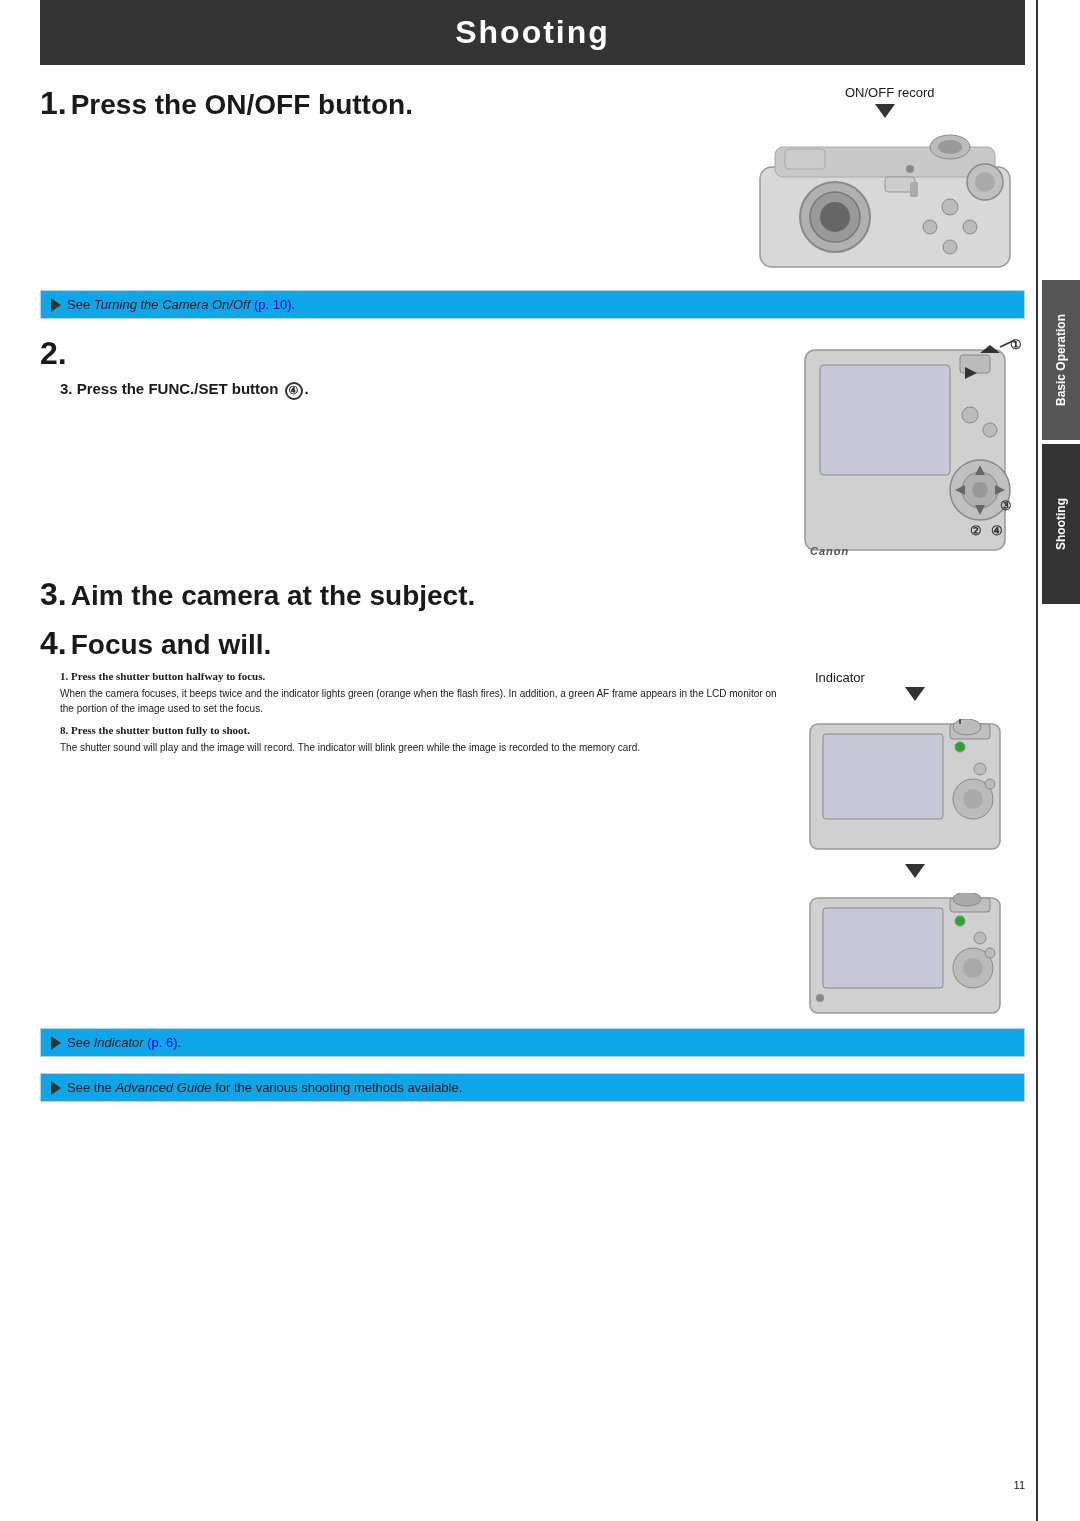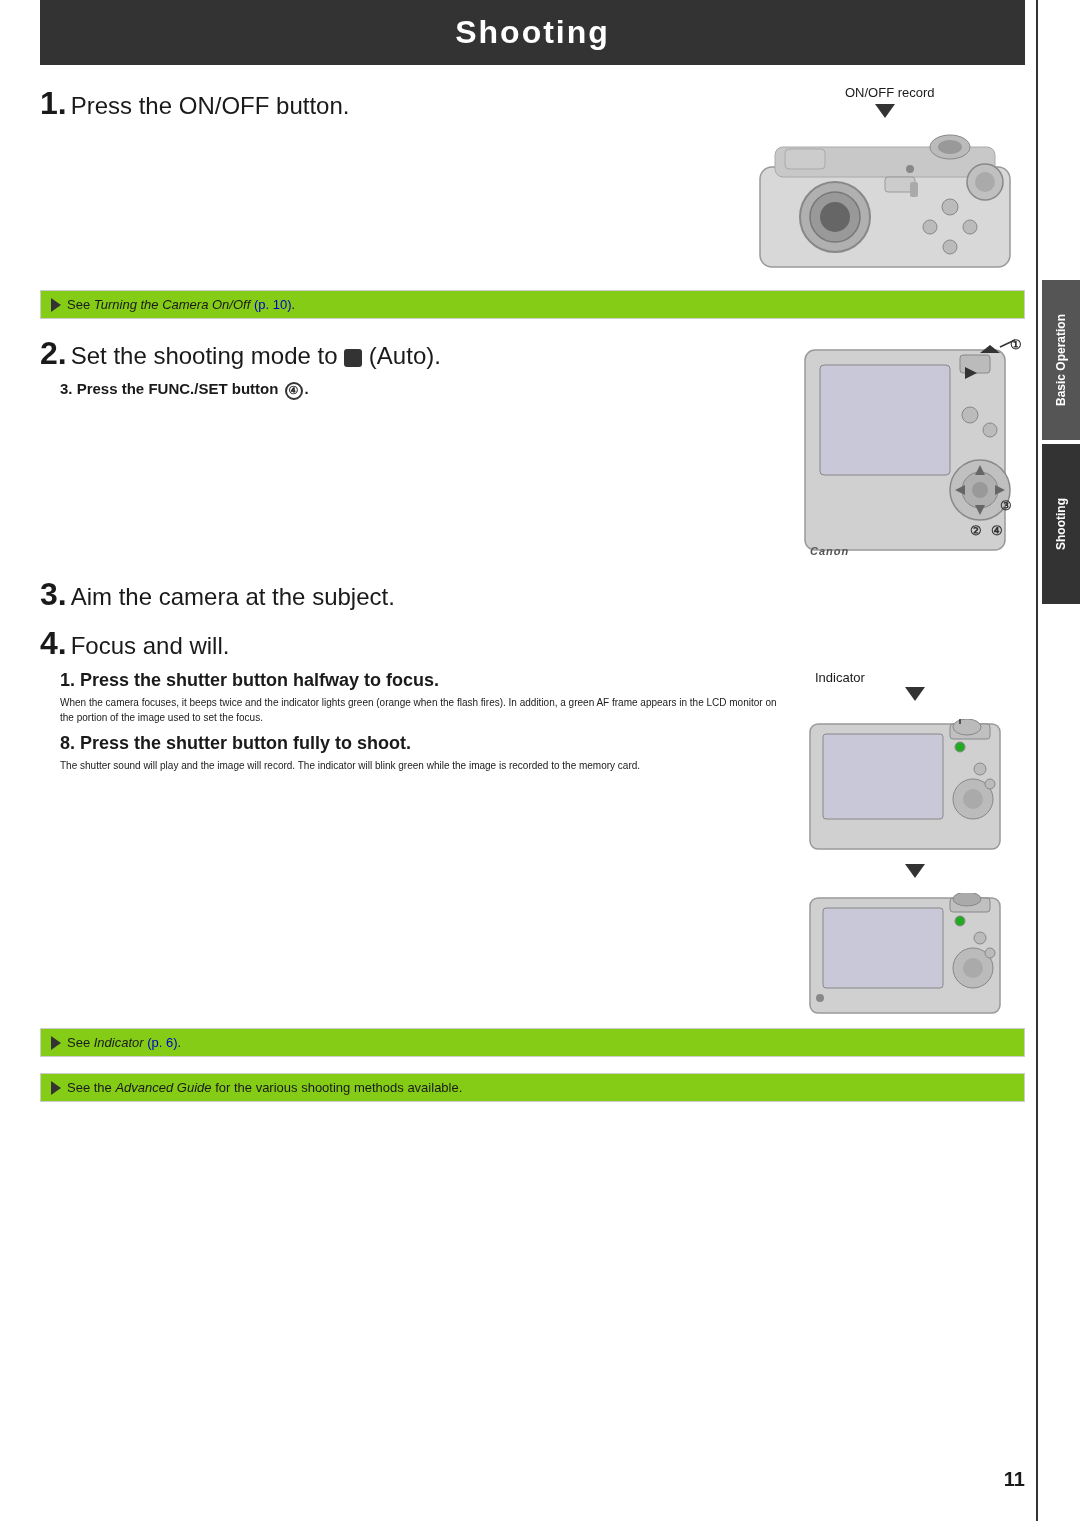--- a/index.html
+++ b/index.html
@@ -53,22 +53,22 @@
       display: flex;
       align-items: center;
       justify-content: center;
     }
 
     
     .page-number {
       position: absolute;
       bottom: 30px;
       right: 55px;
-      font-size: 20px;
-      font-weight: bold;
+      font-size: 11px;
+      font-weight: normal;
     }
 
     
     .main-content {
       position: absolute;
       left: 30px;
       top: 0;
       right: 45px;
       bottom: 0;
       padding: 0 10px;
@@ -93,22 +93,22 @@
       display: flex;
       align-items: baseline;
       margin-bottom: 8px;
     }
     .step-number {
       font-size: 32px;
       font-weight: bold;
       margin-right: 4px;
     }
     .step-title {
-      font-size: 24px;
-      font-weight: normal;
+      font-size: 28px;
+      font-weight: bold;
     }
 
     
     .step1-layout {
       display: flex;
       justify-content: space-between;
       align-items: flex-start;
       margin-bottom: 4px;
     }
     .step1-left {
@@ -131,21 +131,21 @@
       width: 0;
       height: 0;
       border-left: 10px solid transparent;
       border-right: 10px solid transparent;
       border-top: 14px solid #333;
       margin-bottom: 2px;
     }
 
     
     .see-ref {
-      background: #84cc16;
+      background: #0ea5e9;
       border: 1px solid #ccc;
       padding: 6px 10px;
       font-size: 13px;
       margin: 8px 0 16px 0;
       display: flex;
       align-items: center;
       gap: 6px;
     }
     .see-ref .arrow-right {
       display: inline-block;
@@ -227,22 +227,23 @@
     }
 
     .body-text {
       font-size: 10px;
       line-height: 1.5;
       margin-bottom: 6px;
     }
 
     .substep-bold {
       font-weight: bold;
-      font-size: 18px;
+      font-size: 11px;
       margin-bottom: 4px;
+      font-family: Liberation Serif, serif;
     }
 
     
     .bottom-refs {
       margin-top: 10px;
     }
 
     
     em {
       font-style: italic;
@@ -331,21 +332,20 @@
 
   <div class="see-ref">
     <span class="arrow-right"></span>
     <span>See <em>Turning the Camera On/Off</em> <a href="#">(p. 10)</a>.</span>
   </div>
 
   <div class="step2-layout">
     <div class="step2-left">
       <div class="step-header">
         <span class="step-number">2.</span>
-        <span class="step-title">Set the shooting mode to <span style="display:inline-block;width:18px;height:18px;background:#333;border-radius:3px;vertical-align:middle;"></span> (Auto).</span>
       </div>
 
 
 
       <div class="substep">
         <div class="substep-header">
           3. Press the FUNC./SET button <span class="circle-num">④</span>.
         </div>
       </div>
     </div>

